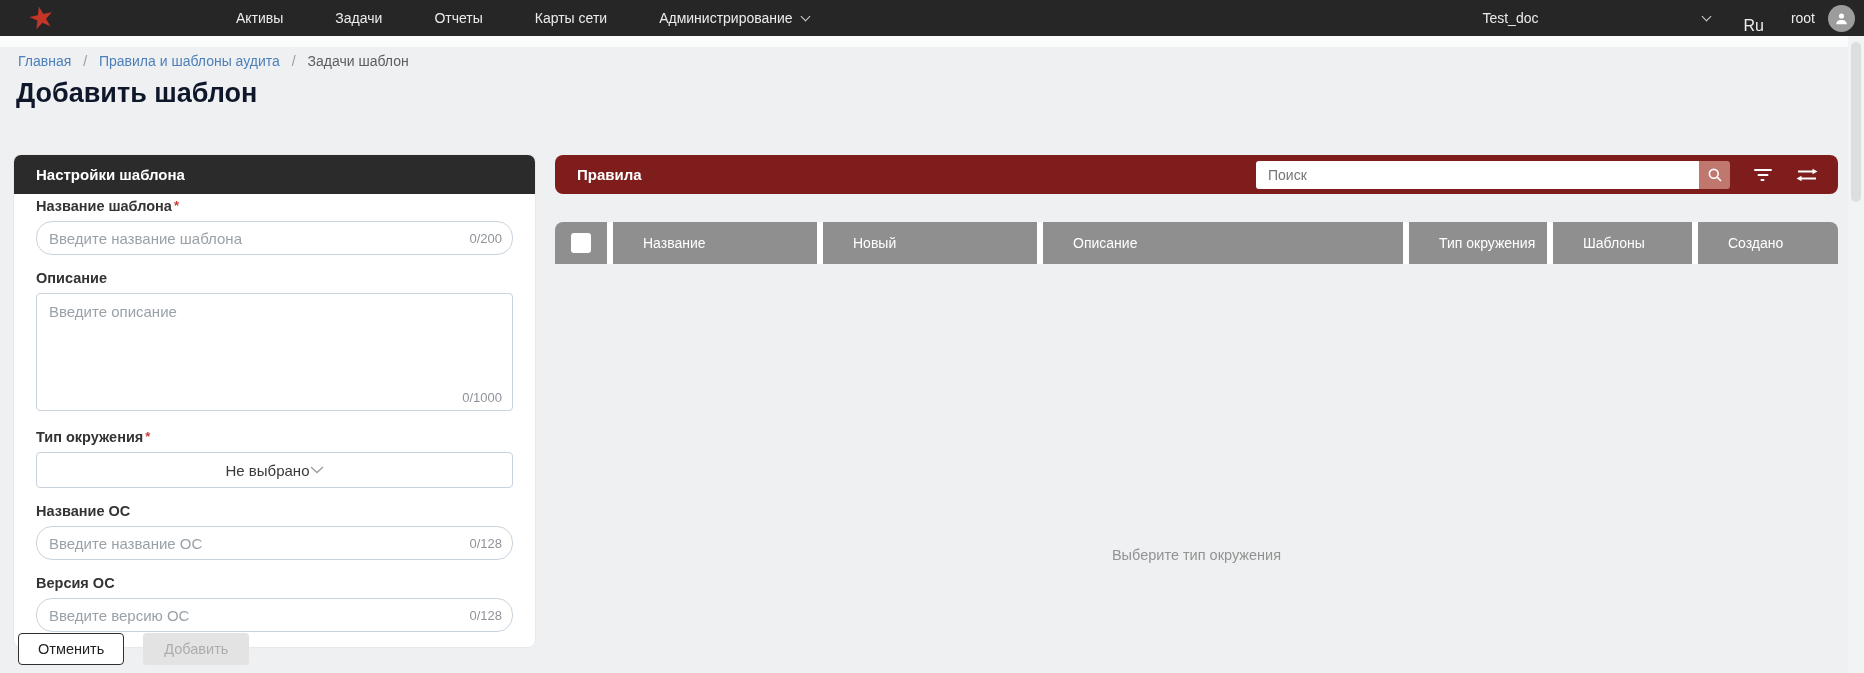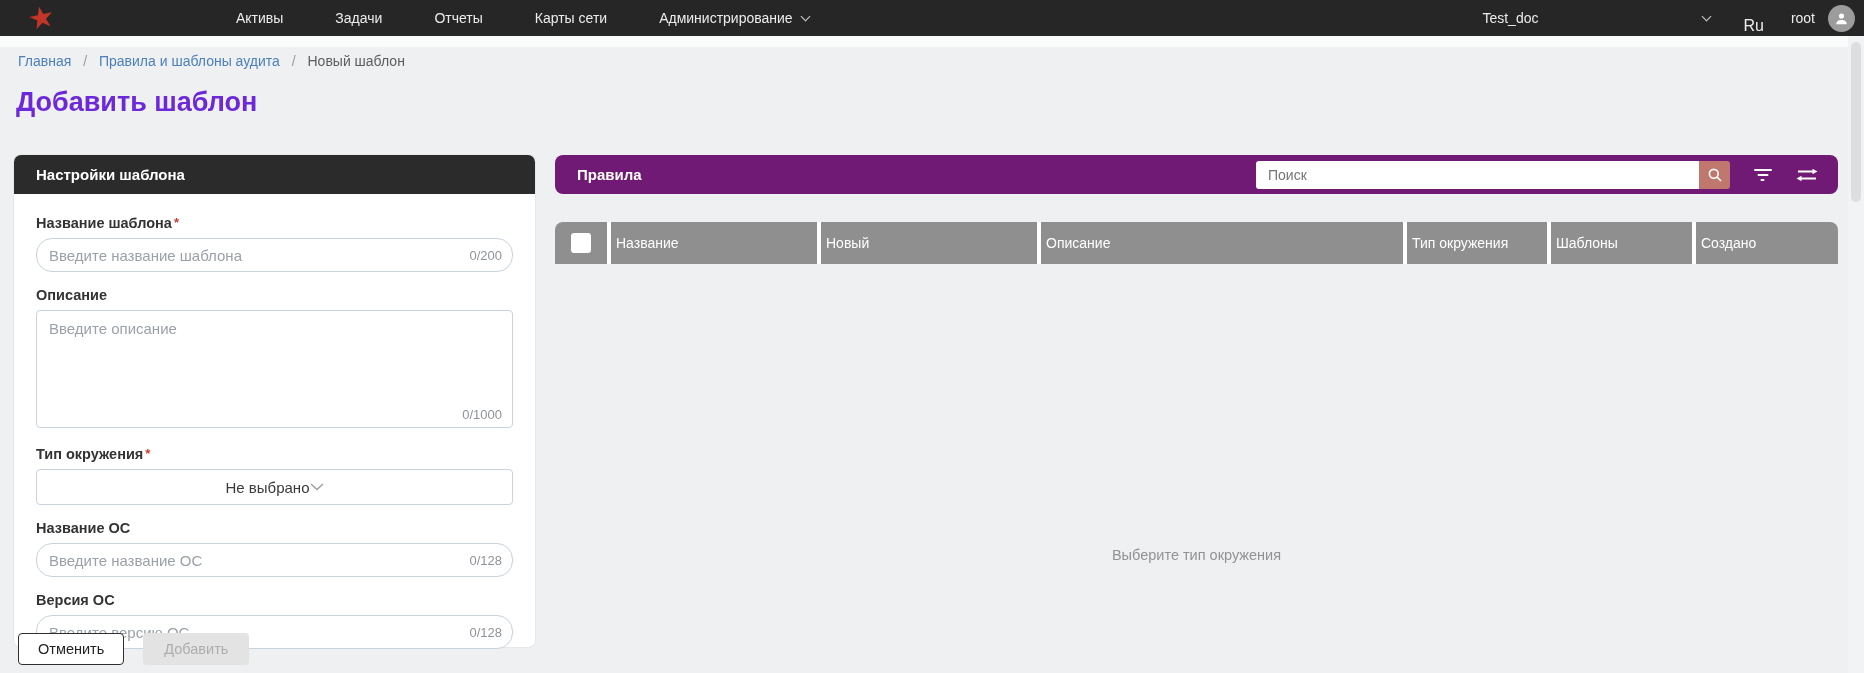--- a/index.html
+++ b/index.html
@@ -26,28 +26,28 @@
   .avatar { margin-left:13px; width:27px; height:27px; border-radius:50%; background:#9c9c9c;
             display:flex; align-items:center; justify-content:center; cursor:pointer; }
 
   .nav-shadow { position:absolute; top:36px; left:0; right:0; height:11px; background:#fafbfb; }
 
   
   .breadcrumb { position:absolute; left:18px; top:53px; font-size:14px; color:#8a8a8a; }
   .breadcrumb a { color:#4d80ba; text-decoration:none; cursor:pointer; }
   .breadcrumb .sep { margin:0 8px; color:#9a9a9a; }
   .breadcrumb .current { color:#5d5d5d; }
-  .page-title { position:absolute; left:16px; top:87px; margin:0; font-size:27px; font-weight:700; color:#6d28d9; }
+  .page-title { position:absolute; left:16px; top:78px; margin:0; font-size:27px; font-weight:700; color:#0f172a; }
 
   
   .card { position:absolute; left:14px; top:155px; width:521px; height:492px;
           background:#fff; border-radius:7px; box-shadow:0 0 0 1px rgba(0,0,0,0.03); }
   .card-header { height:39px; background:#2b2b2b; color:#fff; font-size:15px; font-weight:700;
                  display:flex; align-items:center; padding-left:22px; border-radius:7px 7px 0 0; }
-  .card-body { padding:21px 22px 0; }
+  .card-body { padding:4px 22px 0; }
   .group { margin-bottom:15px; }
   .lbl { display:block; font-size:14.5px; font-weight:700; color:#333; margin-bottom:7px; }
   .ast { color:#cc3b33; margin-left:2px; font-size:13px; vertical-align:top; }
   .inp-wrap { position:relative; }
   .text-input { width:100%; height:34px; border:1px solid #c9d3dd; border-radius:16px;
                 padding:0 64px 0 12px; font-size:15px; color:#333; font-family:inherit; outline:none; background:#fff; }
   .text-input::placeholder, textarea::placeholder { color:#9aa1a8; }
   .counter { position:absolute; right:11px; top:50%; transform:translateY(-50%); color:#8e9399; font-size:13px; }
   .ta-wrap { position:relative; }
   textarea.text-area { width:100%; height:118px; border:1px solid #c9d3dd; border-radius:4px;
@@ -61,33 +61,33 @@
 
   
   .form-actions { position:absolute; left:18px; top:633px; display:flex; }
   .btn-cancel { height:32px; padding:0 19px; background:#fff; border:1.5px solid #2f2f2f; border-radius:4px;
                 font-size:14.5px; color:#222; font-family:inherit; cursor:pointer; }
   .btn-submit { height:32px; padding:0 21px; background:#e3e3e3; border:none; border-radius:4px;
                 font-size:14.5px; color:#adadad; font-family:inherit; margin-left:19px; }
 
   
   .rules { position:absolute; left:555px; top:155px; width:1283px; }
-  .rules-header { height:39px; background:#701a75; border-radius:8px; display:flex; align-items:center;
+  .rules-header { height:39px; background:#7f1d1d; border-radius:8px; display:flex; align-items:center;
                   padding:0 20px 0 22px; }
   .rules-title { color:#fff; font-size:15px; font-weight:700; }
   .search-group { margin-left:auto; display:flex; align-items:center; }
   .search-input { width:443px; height:28px; border:none; border-radius:3px 0 0 3px; padding:0 12px;
                   font-size:14px; color:#444; font-family:inherit; outline:none; }
   .search-btn { width:31px; height:28px; background:#c0776e; border:none; border-radius:0 3px 3px 0;
                 display:flex; align-items:center; justify-content:center; cursor:pointer; }
   .icon-btn { margin-left:24px; display:flex; align-items:center; cursor:pointer; }
 
   .table-header { margin-top:28px; height:42px; background:#8f8f8f; border-radius:8px 8px 0 0;
                   display:flex; align-items:stretch; color:#fff; font-size:14px; }
-  .th { display:flex; align-items:center; padding-left:5px; border-left:4px solid #ffffff; }
+  .th { display:flex; align-items:center; padding-left:30px; border-left:6px solid #ffffff; }
   .th.col-check { width:52px; border-left:none; justify-content:center; padding-left:0; }
   .th.col-1 { width:210px; } .th.col-2 { width:220px; } .th.col-3 { width:366px; }
   .th.col-4 { width:144px; } .th.col-5 { width:145px; } .th.col-6 { flex:1; }
   .checkbox { width:20px; height:20px; background:#fff; border-radius:3px; cursor:pointer; }
 
   .empty-hint { position:absolute; top:392px; left:0; right:0; text-align:center;
                 color:#929292; font-size:14.5px; }
 
   
   .scrollbar { position:absolute; right:0; top:36px; bottom:0; width:16px; background:#f2f3f4; }
@@ -133,21 +133,21 @@
     </div>
   </div>
 </header>
 <div class="nav-shadow"></div>
 
 <div class="breadcrumb">
   <a>Главная</a>
   <span class="sep">/</span>
   <a>Правила и шаблоны аудита</a>
   <span class="sep">/</span>
-  <span class="current">Новый шаблон</span>
+  <span class="current">Задачи шаблон</span>
 </div>
 <h1 class="page-title">Добавить шаблон</h1>
 
 <section class="card">
   <div class="card-header">Настройки шаблона</div>
   <div class="card-body">
 
     <div class="group">
       <label class="lbl">
         <span>Название шаблона</span><span class="ast">*</span>

